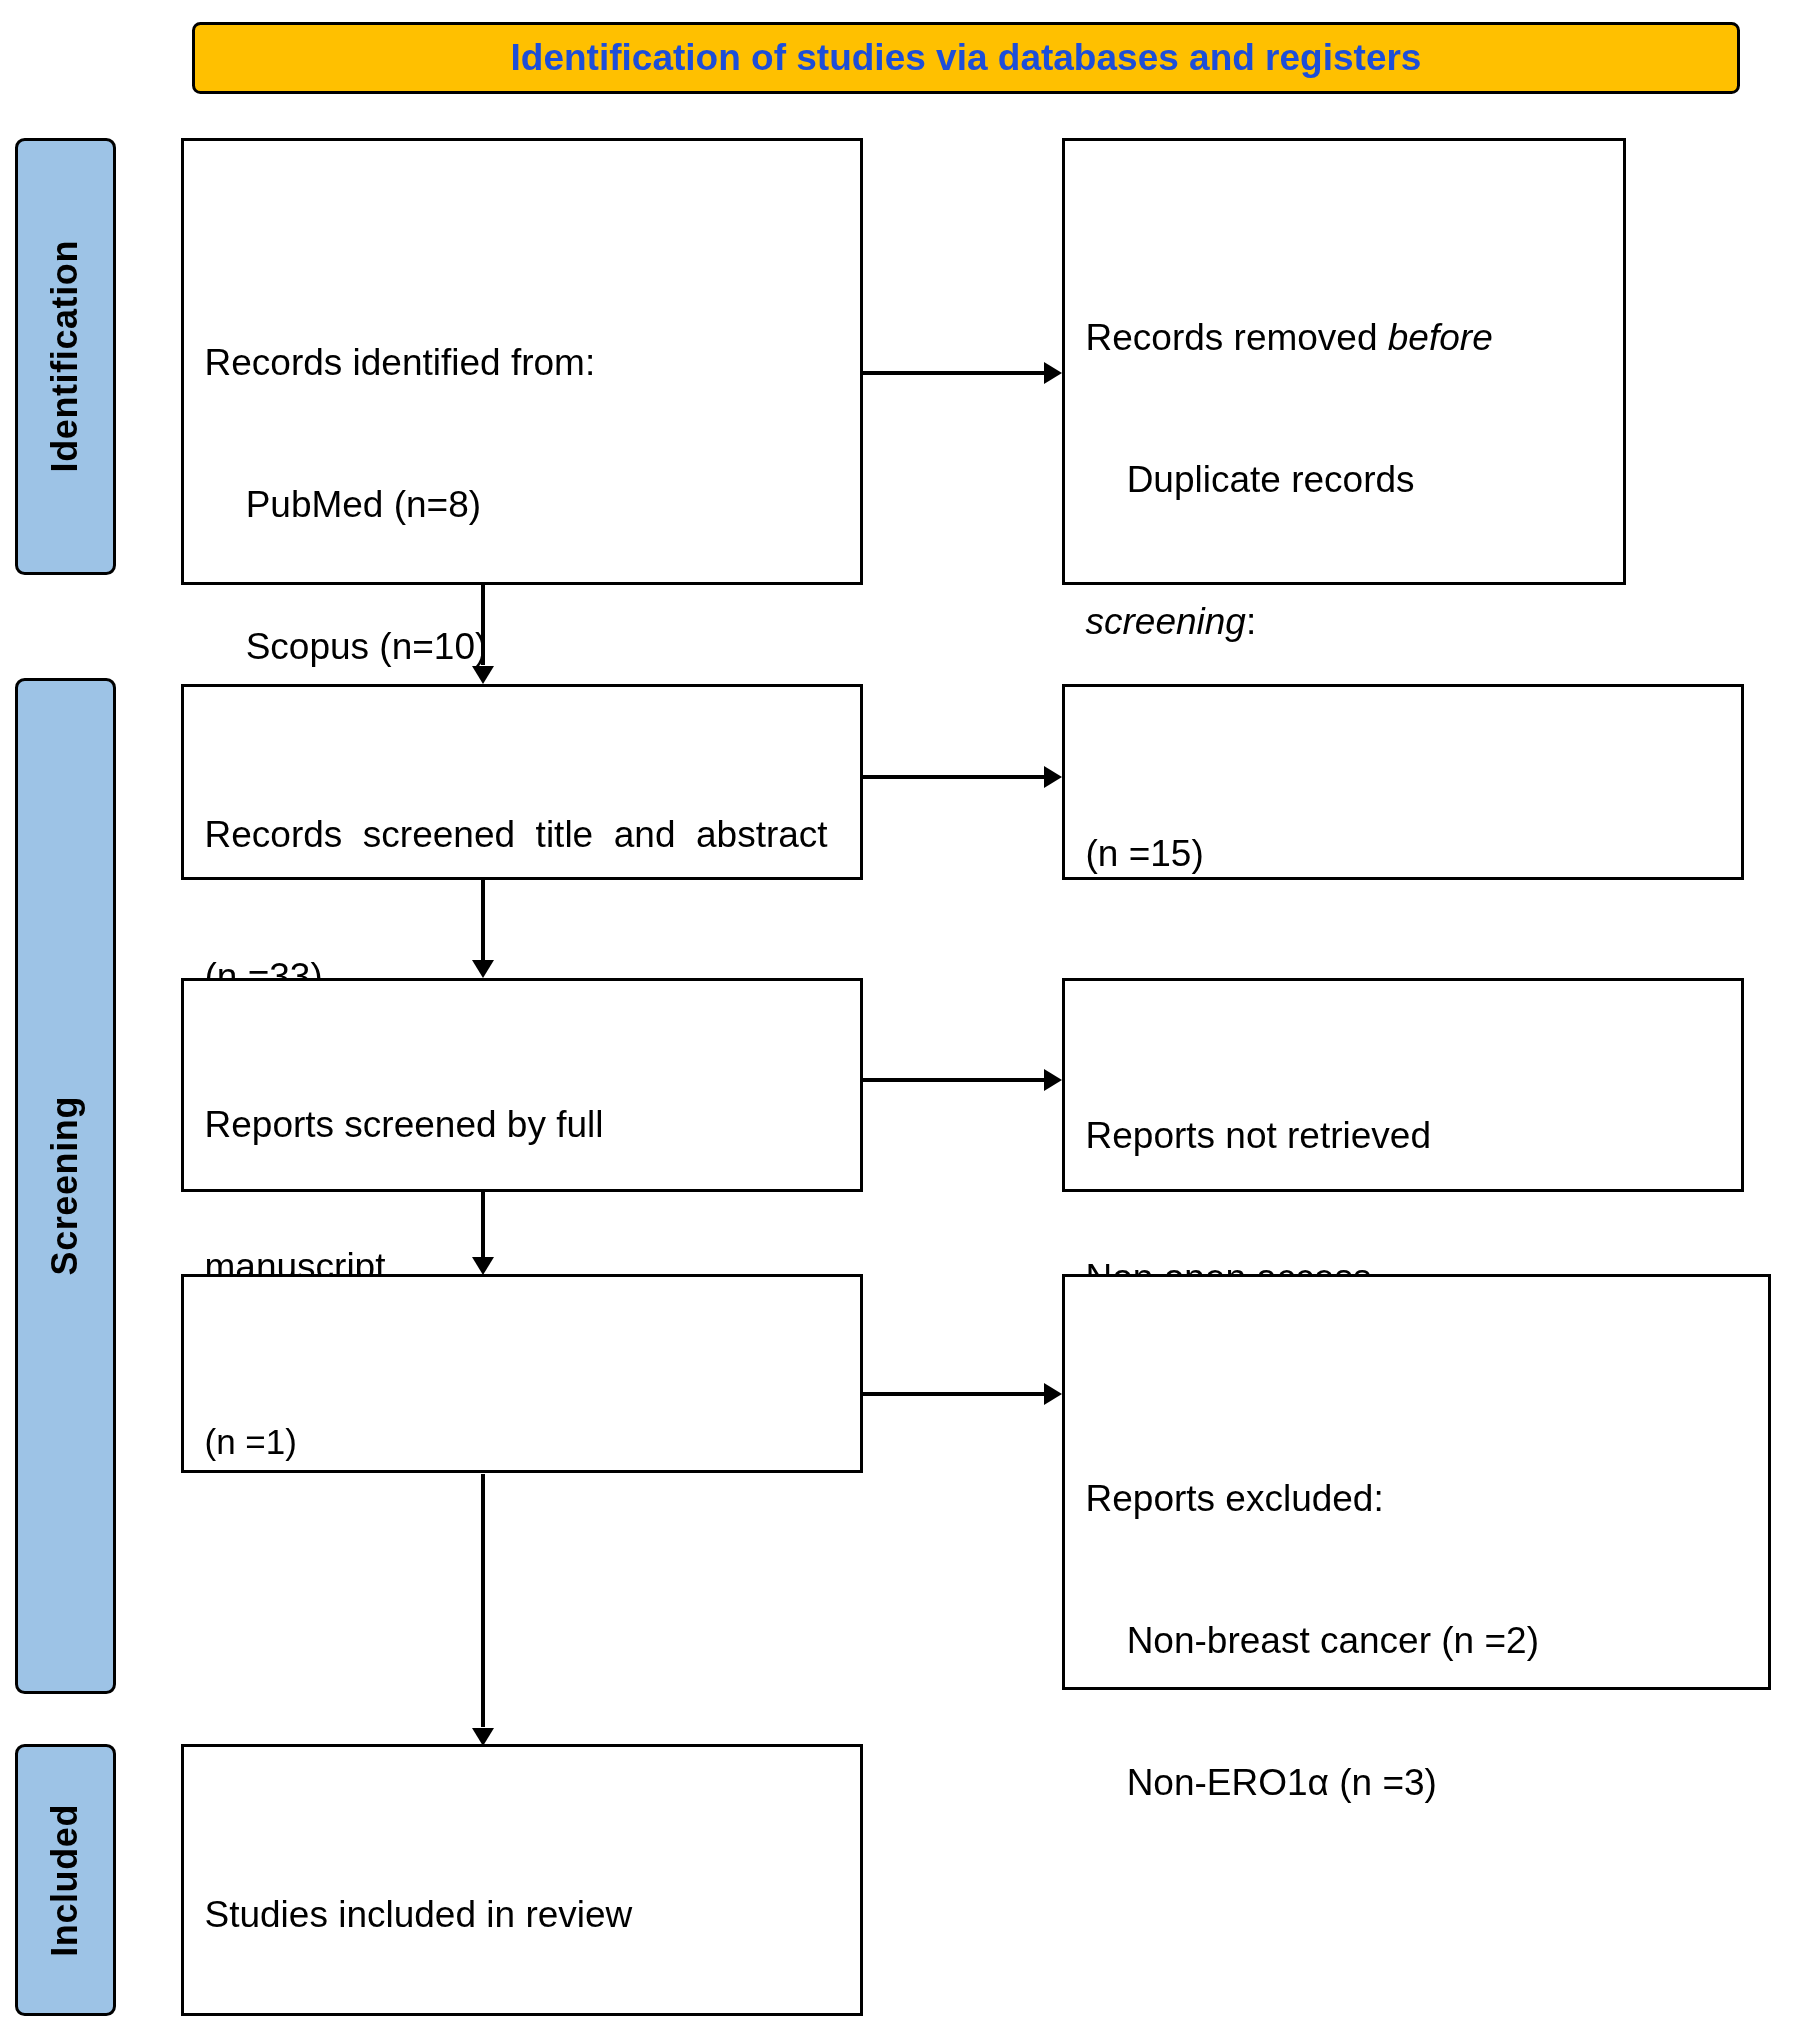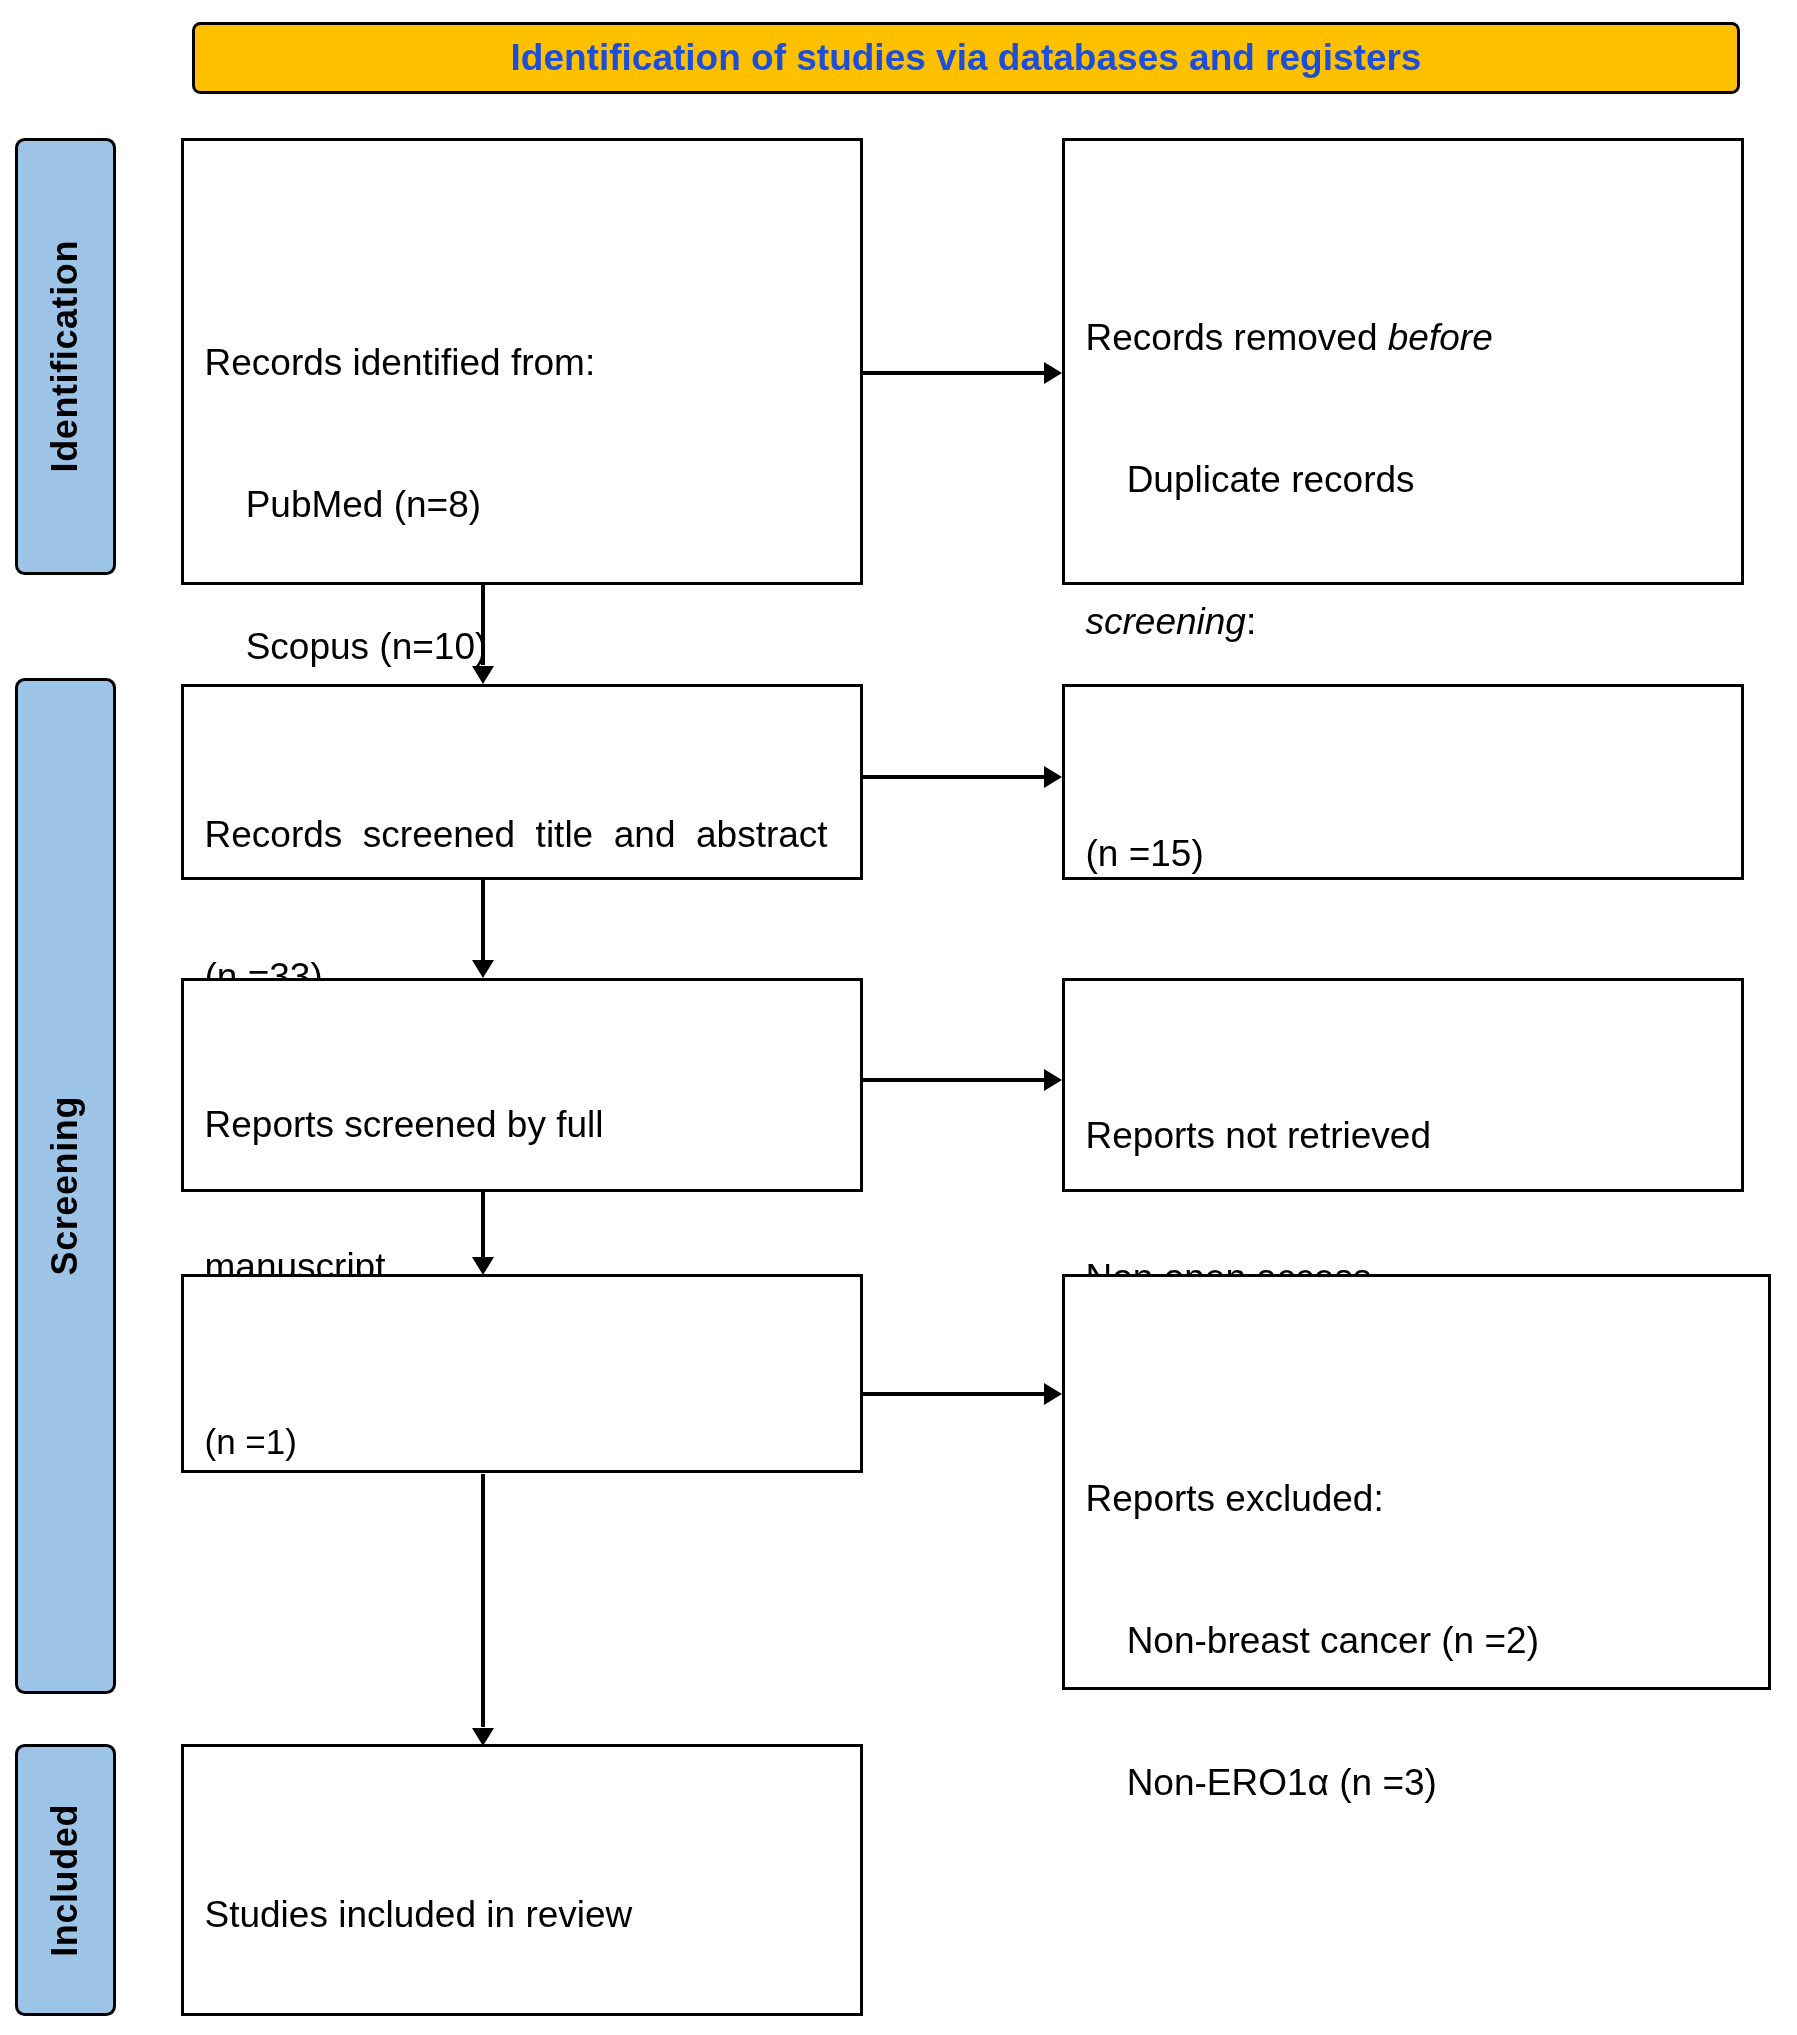--- a/index.html
+++ b/index.html
@@ -131,21 +131,21 @@
 
   <div class="box" style="left:181px; top:138px; width:682px; height:447px;">
     <div class="box-text" style="top:103px;">
       <div>Records identified from:</div>
       <div>    PubMed (n=8)</div>
       <div>    Scopus (n=10)</div>
       <div>    Science Direct (n=25)</div>
     </div>
   </div>
 
-  <div class="box" style="left:1062px; top:138px; width:682px; height:447px;">
+  <div class="box" style="left:1062px; top:138px; width:564px; height:447px;">
     <div class="box-text" style="top:78px;">
       <div><span>Records removed </span><span class="italic">before</span></div>
       <div>    Duplicate records</div>
       <div><span class="italic">screening</span><span>:</span></div>
       <div>removed  (n =10)</div>
     </div>
   </div>
 
   <div class="arrow-h" style="left:863px; top:361px; width:199px; height:24px;">
     <div class="shaft" style="width:181px;"></div>

